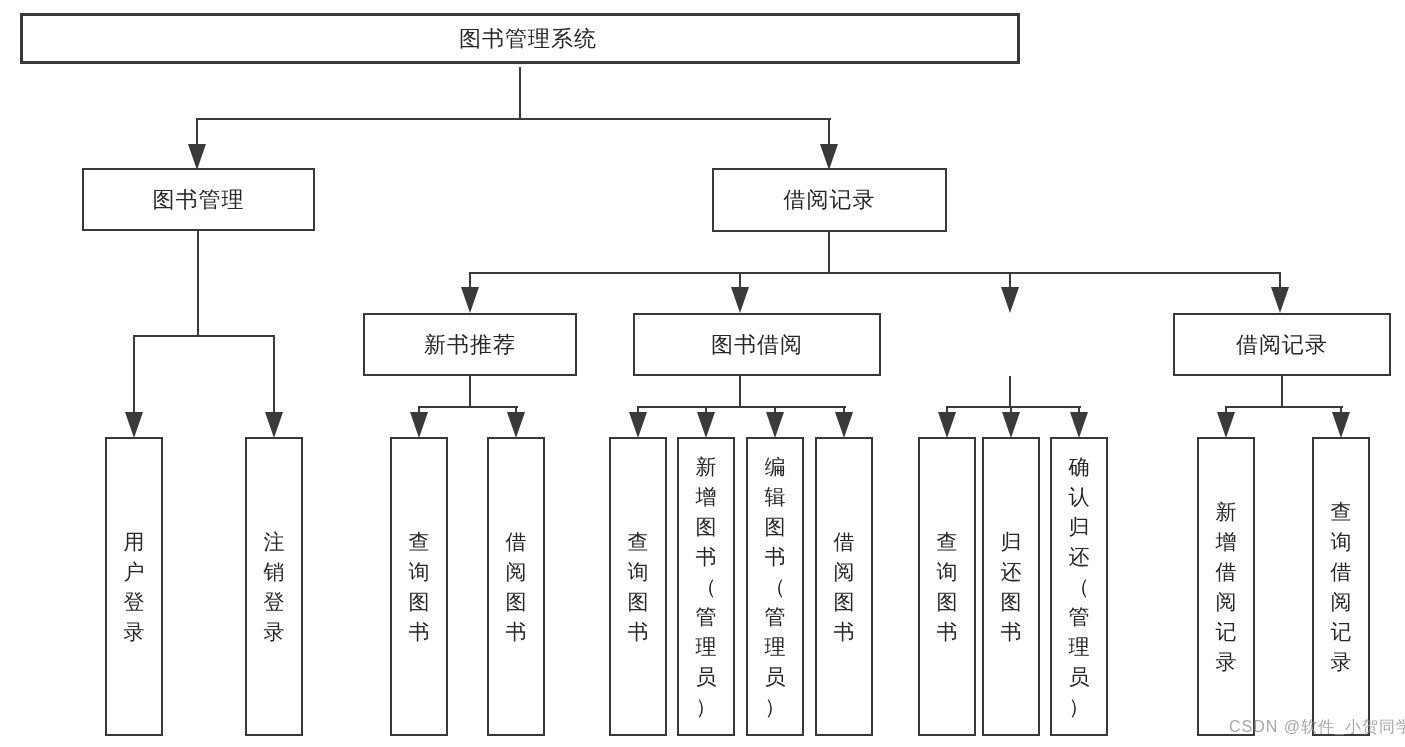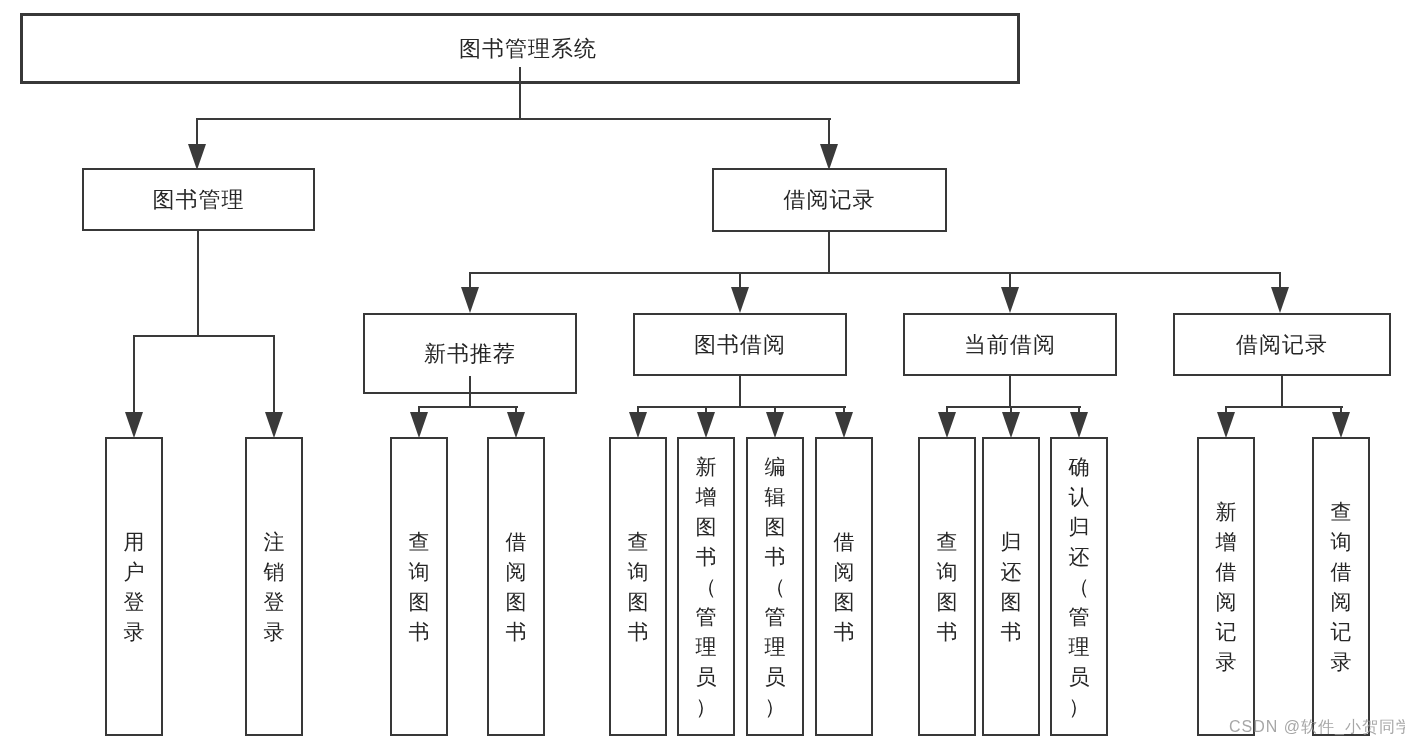--- a/index.html
+++ b/index.html
@@ -25,21 +25,21 @@
   .watermark{
     position:absolute;left:1190px;top:717px;font-size:16px;letter-spacing:1px;
     color:rgba(150,150,150,0.85);white-space:nowrap;z-index:5;margin-left:39px;
   }
 </style>
 </head>
 <body>
 
 <div class="canvas">
 
-  <div class="box hbox root" style="left:20px;top:13px;width:1000px;height:71px;padding-left:16px;">
+  <div class="box hbox root" style="left:20px;top:13px;width:1000px;height:51px;padding-left:16px;">
     <span>图书管理系统</span>
   </div>
 
   <div class="vl" style="left:519px;top:67px;height:52px;"></div>
   <div class="hl" style="left:196px;top:118px;width:635px;"></div>
   <div class="vl" style="left:196px;top:118px;height:30px;"></div>
   <div class="vl" style="left:828px;top:118px;height:30px;"></div>
   <div class="ah" style="left:188px;top:144px;"></div>
   <div class="ah" style="left:820px;top:144px;"></div>
 
@@ -61,28 +61,25 @@
   <div class="hl" style="left:469px;top:272px;width:812px;"></div>
   <div class="vl" style="left:469px;top:272px;height:16px;"></div>
   <div class="vl" style="left:739px;top:272px;height:16px;"></div>
   <div class="vl" style="left:1009px;top:272px;height:16px;"></div>
   <div class="vl" style="left:1279px;top:272px;height:16px;"></div>
   <div class="ah" style="left:461px;top:287px;"></div>
   <div class="ah" style="left:731px;top:287px;"></div>
   <div class="ah" style="left:1001px;top:287px;"></div>
   <div class="ah" style="left:1271px;top:287px;"></div>
 
-  <div class="box hbox" style="left:363px;top:313px;width:214px;height:81px;text-align:right;">
+  <div class="box hbox" style="left:363px;top:313px;width:214px;height:63px;text-align:right;">
     <span>新书推荐</span>
   </div>
-  <div class="box hbox" style="left:633px;top:313px;width:214px;height:63px;">
+  <div class="box hbox" style="left:633px;top:313px;width:248px;height:63px;">
     <span>图书借阅</span>
-  </div>
-  <div class="box hbox" style="left:903px;top:313px;width:214px;height:63px;">
-    <span>当前借阅</span>
   </div>
   <div class="box hbox" style="left:1173px;top:313px;width:218px;height:63px;">
     <span>借阅记录</span>
   </div>
 
   <div class="vl" style="left:469px;top:376px;height:31px;"></div>
   <div class="hl" style="left:418px;top:406px;width:100px;"></div>
   <div class="vl" style="left:739px;top:376px;height:31px;"></div>
   <div class="hl" style="left:637px;top:406px;width:209px;"></div>
   <div class="vl" style="left:1009px;top:376px;height:31px;"></div>

